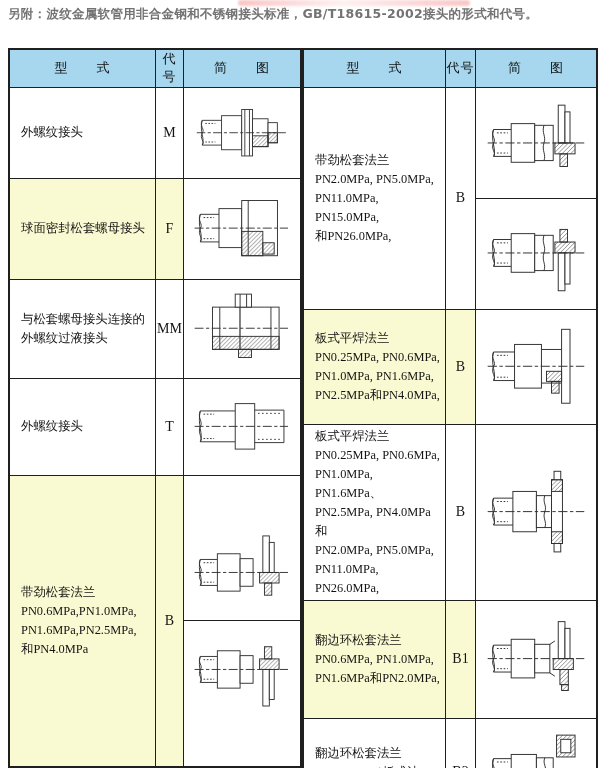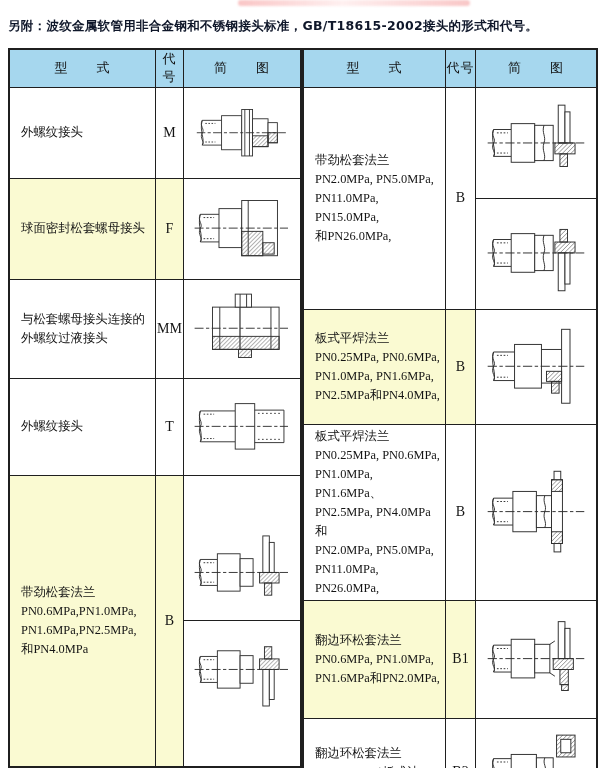--- a/index.html
+++ b/index.html
@@ -2,22 +2,22 @@
 <html><head>
 <meta charset="utf-8">
 <style>
   html,body{margin:0;padding:0;}
   body{
     width:600px;height:768px;background:#ffffff;position:relative;
     font-family:"DejaVu Sans","Liberation Sans",sans-serif;color:#141414;
     overflow:hidden;
   }
   .title{
-    position:absolute;left:8px;top:18px;width:584px;
-    font-size:12.5px;font-weight:bold;letter-spacing:.3px;color:#0f172a;
+    position:absolute;left:8px;top:6px;width:584px;
+    font-size:12.5px;font-weight:bold;letter-spacing:.3px;color:#737373;
   }
   .artifact{
     position:absolute;top:0;left:238px;width:232px;height:6px;border-radius:3px;
     background:linear-gradient(90deg,rgba(240,90,90,.35),rgba(250,130,130,.12) 45%,rgba(235,70,70,.30));
     filter:blur(1px);
   }
   table{border-collapse:collapse;table-layout:fixed;position:absolute;top:48px;}
   table.lt{left:8px;width:288px;height:722px;}
   table.rt{left:302px;width:290px;height:722px;}
   table,td,th{border:1.6px solid #1f1f1f;}

